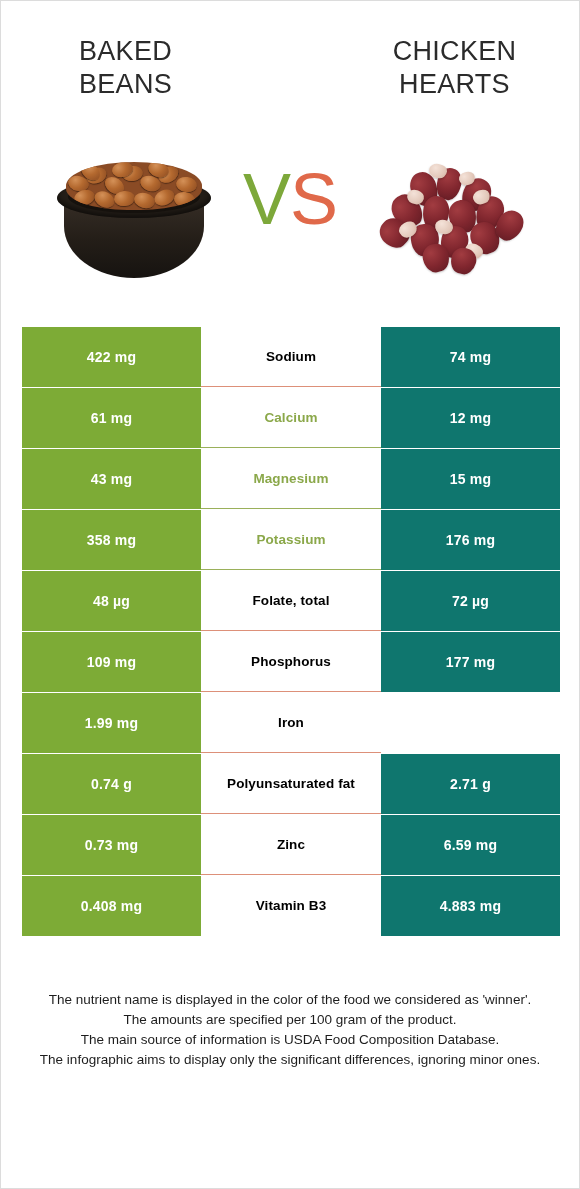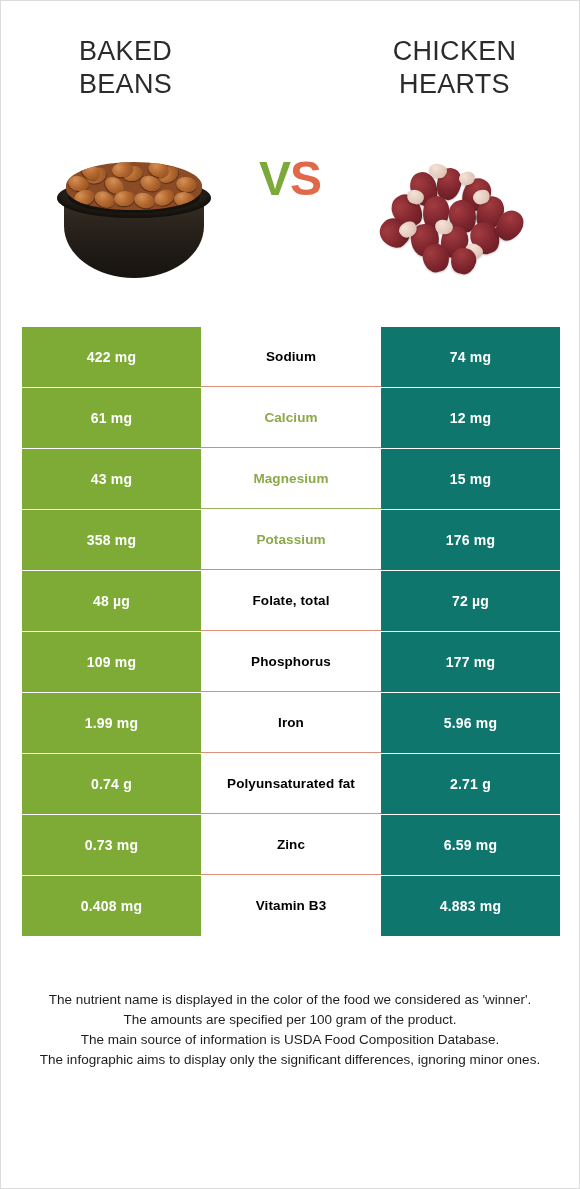--- a/index.html
+++ b/index.html
@@ -60,25 +60,25 @@
     display: flex;
     align-items: center;
     justify-content: center;
   }
   .media-cell.left  { left: 18px; }
   .media-cell.right { right: 8px; }
 
   .vs {
     position: absolute;
     left: 50%;
-    top: 20px;
+    top: 28px;
     transform: translateX(-50%);
     font-family: "Liberation Sans", sans-serif;
-    font-size: 48px;
-    font-weight: 700;
+    font-size: 72px;
+    font-weight: 400;
     letter-spacing: -1px;
     line-height: 1;
     white-space: nowrap;
     z-index: 5;
   }
   .vs .v { color: #7DA83A; }
   .vs .s { color: #E0694A; }
 
   
   .bowl {
@@ -313,21 +313,20 @@
 
     <div class="row win-right">
       <div class="cell left-val">109 mg</div>
       <div class="cell name">Phosphorus</div>
       <div class="cell right-val">177 mg</div>
     </div>
 
     <div class="row win-right">
       <div class="cell left-val">1.99 mg</div>
       <div class="cell name">Iron</div>
-      <div class="cell right-val">5.96 mg</div>
     </div>
 
     <div class="row win-right">
       <div class="cell left-val">0.74 g</div>
       <div class="cell name">Polyunsaturated fat</div>
       <div class="cell right-val">2.71 g</div>
     </div>
 
     <div class="row win-right">
       <div class="cell left-val">0.73 mg</div>

